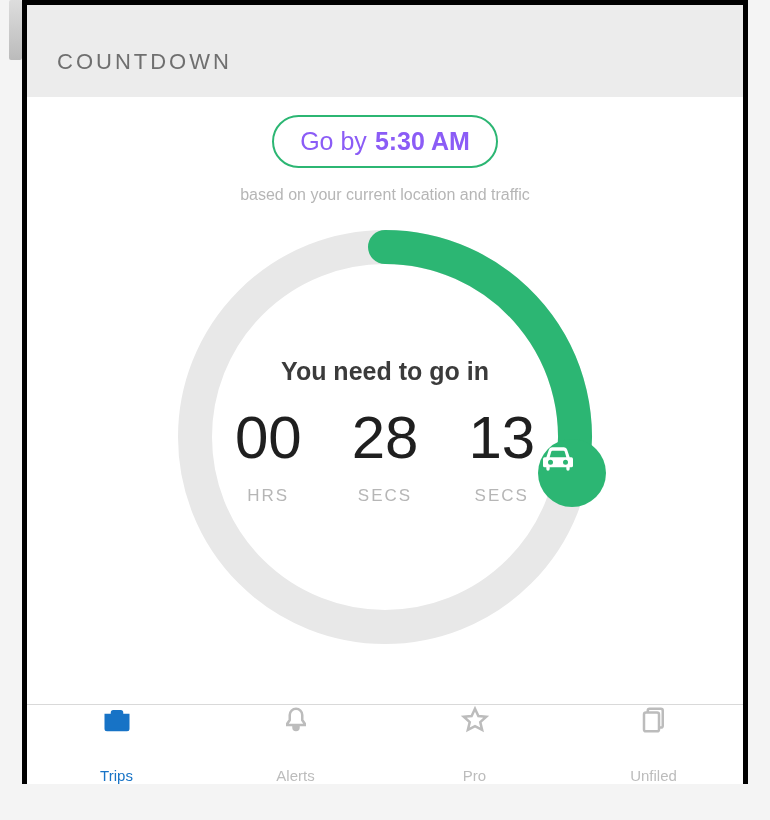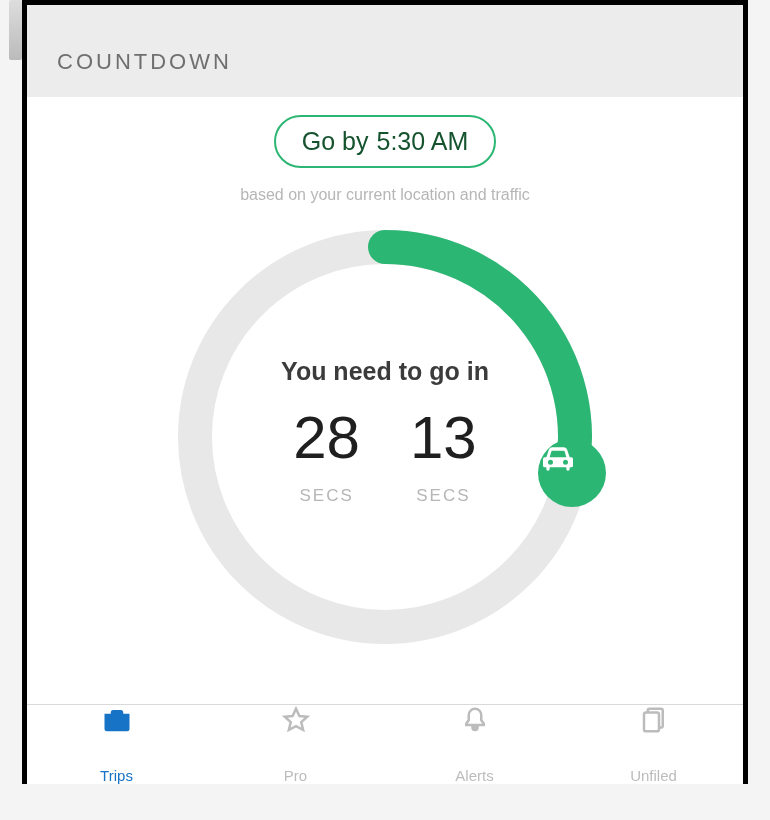--- a/index.html
+++ b/index.html
@@ -12,23 +12,23 @@
   .side-btn { position:absolute; left:9px; top:0; width:13px; height:60px; background:linear-gradient(#ddd,#bbb); border-radius:2px;}
   .status-gap { height:22px; background:#ececec; }
   .section-header {
     height:70px; background:#ececec; display:flex; align-items:center; padding:0 30px;
     font-size:22px; font-weight:500; color:#6f6f6f; letter-spacing:3px;
   }
   .content { background:#fff; padding:18px 20px 10px; text-align:center; height:628px; position:relative;}
   .pill {
     display:inline-flex; align-items:center; gap:8px;
     border:2.5px solid #2cb673; border-radius:999px; padding:10px 26px;
-    color:#14532d; font-size:25px; font-weight:400;
+    color:#8b5cf6; font-size:25px; font-weight:400;
   }
-  .pill strong{ font-weight:400; }
+  .pill strong{ font-weight:700; }
   .sub {
     margin-top:18px; color:#b6b6b6; font-size:16px; font-weight:400;
   }
   .ring-wrap { position:relative; width:430px; height:430px; margin:18px auto 0; }
   .ring-wrap svg { position:absolute; inset:0; }
   .car-badge{
     position:absolute; width:68px; height:68px; border-radius:50%;
     background:#2cb673; display:flex; align-items:center; justify-content:center;
     left:372px; top:224px;
   }
@@ -79,20 +79,24 @@
       <div class="car-badge" style="left: 367.635px; top: 216.602px;">
         <svg viewBox="0 0 24 24">
           <path d="M5 11l1.5-4.5A2 2 0 0 1 8.4 5h7.2a2 2 0 0 1 1.9 1.5L19 11h1a1 1 0 0 1 1 1v4a1 1 0 0 1-1 1h-1v1a1 1 0 0 1-2 0v-1H7v1a1 1 0 0 1-2 0v-1H4a1 1 0 0 1-1-1v-4a1 1 0 0 1 1-1h1zm2 0h10l-1-3.5a.8.8 0 0 0-.8-.5H8.8a.8.8 0 0 0-.8.5L7 11zm.5 4.5A1.5 1.5 0 1 0 6 14a1.5 1.5 0 0 0 1.5 1.5zm9 0A1.5 1.5 0 1 0 15 14a1.5 1.5 0 0 0 1.5 1.5z" stroke="none"></path>
         </svg>
       </div>
 
       <div class="center-text">
         <div class="need">You need to go in</div>
         <div class="timer-row">
           <div class="unit">
+            <div class="big">00</div>
+            <div class="lbl">HRS</div>
+          </div>
+          <div class="unit">
             <div class="big">28</div>
             <div class="lbl">SECS</div>
           </div>
           <div class="unit">
             <div class="big">13</div>
             <div class="lbl">SECS</div>
           </div>
         </div>
       </div>
     </div>
@@ -100,29 +104,29 @@
 
   <div class="tabbar">
     <div class="tab active">
       <svg viewBox="0 0 24 24">
           <path d="M3 8h18v11a1 1 0 0 1-1 1H4a1 1 0 0 1-1-1V8zm6-3h6a1 1 0 0 1 1 1v2H8V6a1 1 0 0 1 1-1z"></path>
         </svg>
       <span>Trips</span>
     </div>
     <div class="tab">
       <svg viewBox="0 0 24 24">
+          <path d="M12 3a5 5 0 0 1 5 5v4l2 3v1H5v-1l2-3V8a5 5 0 0 1 5-5zm-2 15h4a2 2 0 0 1-4 0z"></path>
+        </svg>
+      <span>Alerts</span>
+    </div>
+    <div class="tab">
+      <svg viewBox="0 0 24 24">
           <path d="M12 3l2.7 5.8 6.3.6-4.8 4.3 1.5 6.2L12 16.9 6.3 19.9l1.5-6.2L3 9.4l6.3-.6L12 3z"></path>
         </svg>
       <span>Pro</span>
-    </div>
-    <div class="tab">
-      <svg viewBox="0 0 24 24">
-          <path d="M12 3a5 5 0 0 1 5 5v4l2 3v1H5v-1l2-3V8a5 5 0 0 1 5-5zm-2 15h4a2 2 0 0 1-4 0z"></path>
-        </svg>
-      <span>Alerts</span>
     </div>
     <div class="tab">
       <svg viewBox="0 0 24 24">
           <rect x="7" y="3" width="12" height="15" rx="1.5"></rect>
           <rect x="4" y="6" width="12" height="15" rx="1.5" fill="#fff"></rect>
         </svg>
       <span>Unfiled</span>
     </div>
   </div>
 </div>

